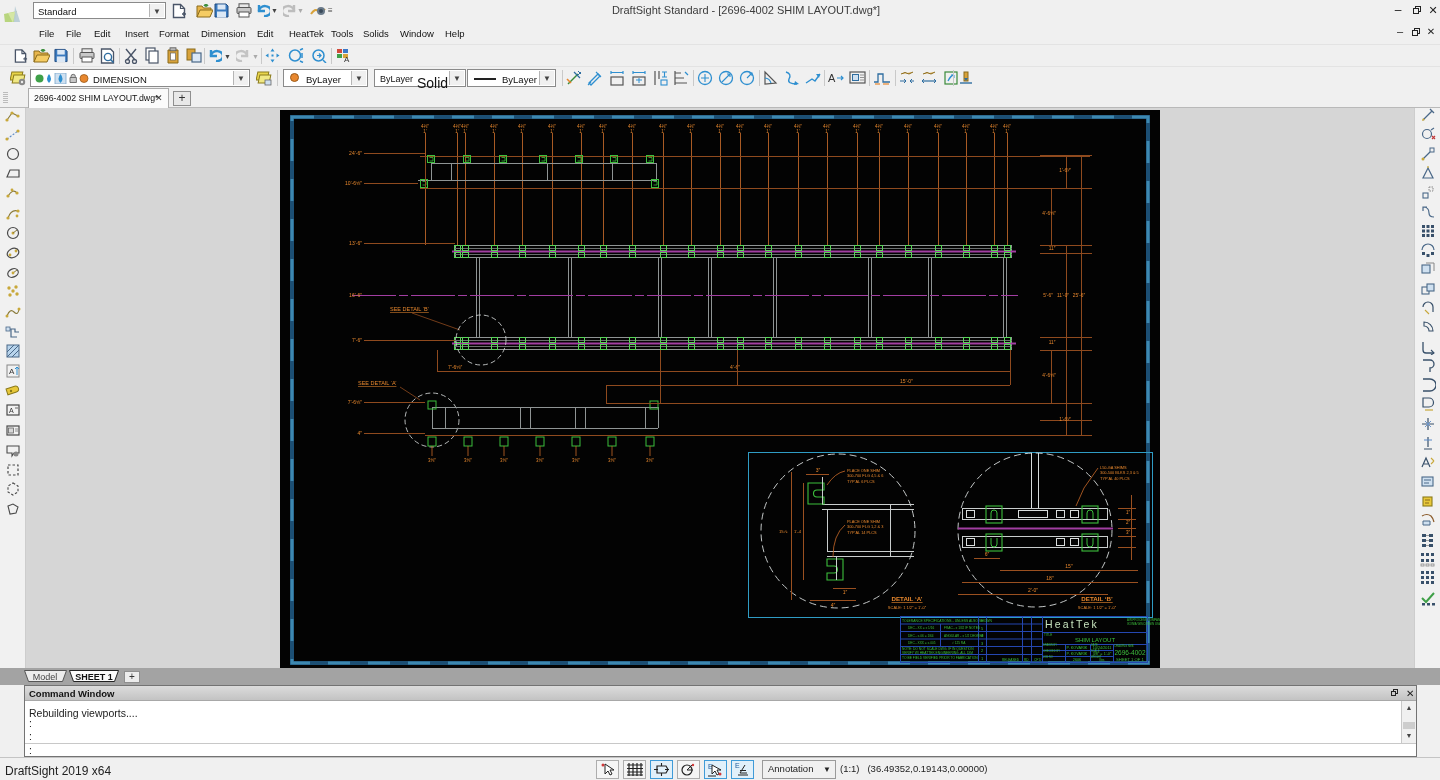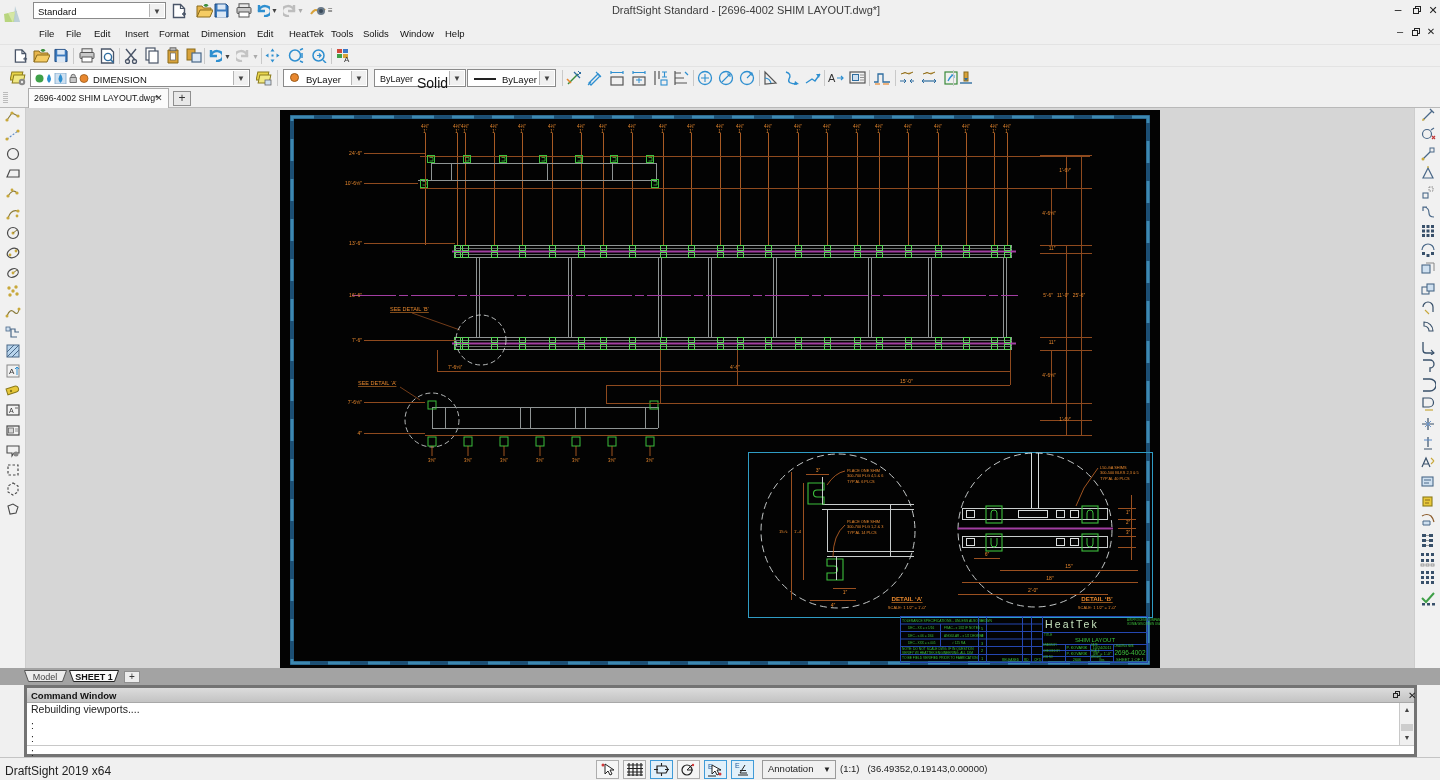--- a/index.html
+++ b/index.html
@@ -11,21 +11,21 @@
 .combo{position:absolute;background:#fff;border:1px solid #8a8a8a;font-size:9.5px;color:#111}
 .combo .dd{position:absolute;right:1px;top:1px;bottom:1px;width:15px;background:#f0f0f0;border-left:1px solid #b5b5b5;text-align:center;color:#444;font-size:8px;line-height:15px}
 #tabbar{position:absolute;left:0;top:88px;width:1440px;height:20px;background:#f0f0f0;border-bottom:1px solid #b9b9b9}
 #doctab{position:absolute;left:28px;top:0;width:141px;height:20px;background:#fbfbfb;border:1px solid #acacac;border-bottom:none;font-size:8.8px;color:#111;padding:4px 12px 0 5px;white-space:nowrap}
 #plustab{position:absolute;left:173px;top:3px;width:18px;height:15px;background:#e8e8e8;border:1px solid #8f8f8f;color:#333;font-size:12px;line-height:13px;text-align:center}
 #main{position:absolute;left:0;top:108px;width:1440px;height:560px;background:#d6d6d6}
 #ldock{position:absolute;left:0;top:0;width:26px;height:560px;background:#f1f1f1;border-right:1px solid #cdcdcd}
 #rdock{position:absolute;left:1414px;top:0;width:26px;height:560px;background:#f1f1f1;border-left:1px solid #cdcdcd}
 .dicon{position:absolute;left:5px;width:16px;height:16px}
 #sheettabs{position:absolute;left:0;top:668px;width:1440px;height:17px;background:#a3a3a3}
-#cmdwin{position:absolute;left:24px;top:685px;width:1393px;height:72px;background:#fff;border:3px solid #737373}
+#cmdwin{position:absolute;left:24px;top:685px;width:1393px;height:72px;background:#fff;border:1px solid #737373}
 #cmdtitle{position:absolute;left:0;top:0;width:100%;height:15px;background:linear-gradient(#dcdcdc,#c3c3c3);border-bottom:1px solid #a8a8a8;font-size:9.5px;font-weight:bold;color:#111;padding:2px 0 0 4px}
 #cmdtext{position:absolute;left:0;top:15px;width:100%;bottom:0;font-size:10.5px;color:#222}
 #statusbar{position:absolute;left:0;top:757px;width:1440px;height:23px;background:#f0f0f0;border-top:1px solid #c4c4c4;font-size:9.5px;color:#222}
 .sbtn{position:absolute;top:2px;width:23px;height:19px;border:1px solid #adadad;background:#f5f5f5}
 .sbtn.on{border:1px solid #3f9bd8;background:#e1f0fa}
 .wbtn{position:absolute;color:#222;font-size:10px;text-align:center}
 svg{display:block}
 .icon{position:absolute}
 </style></head>
 <body>
@@ -1044,21 +1044,21 @@
 
 <div id="cmdwin">
  <div id="cmdtitle">Command Window
    <span style="position:absolute;left:1366px;top:3px;width:8px;height:8px">
    <span style="position:absolute;left:2px;top:0;width:5px;height:5px;border:1px solid #222"></span>
    <span style="position:absolute;left:0;top:2px;width:5px;height:5px;border:1px solid #222;background:#ccc"></span>
  </span>
    <span style="position:absolute;left:1381px;top:2px;font-weight:normal;font-size:10px;color:#222">✕</span>
  </div>
  <div id="cmdtext">
-   <div style="position:absolute;left:4px;top:0">Rebuilding viewports....</div>
+   <div style="position:absolute;left:4px;top:6px">Rebuilding viewports....</div>
    <div style="position:absolute;left:4px;top:16px">:</div>
    <div style="position:absolute;left:4px;top:29px">:</div>
    <div style="position:absolute;left:0;top:42px;width:100%;border-top:1px solid #c8c8c8"></div>
    <div style="position:absolute;left:4px;top:43px">:</div>
    <div style="position:absolute;right:0;top:0;width:15px;height:42px;background:#f0f0f0;border-left:1px solid #c8c8c8">
      <div style="position:absolute;top:0;left:0;width:14px;height:14px;background:#f0f0f0;text-align:center;font-size:7px;color:#444;line-height:14px">▲</div>
      <div style="position:absolute;top:21px;left:1px;width:12px;height:14px;background:#cdcdcd"></div>
      <div style="position:absolute;bottom:0;left:0;width:14px;height:14px;background:#f0f0f0;text-align:center;font-size:7px;color:#444;line-height:14px">▼</div>
    </div>
  </div>

